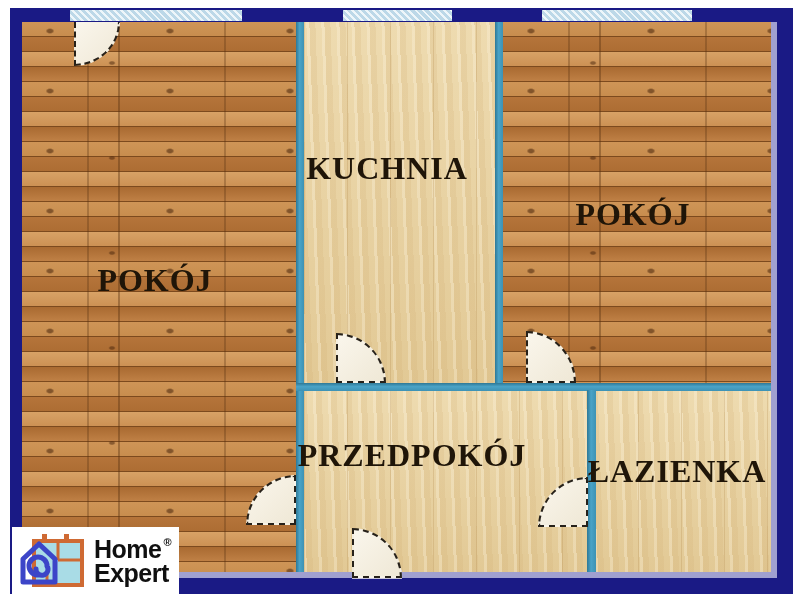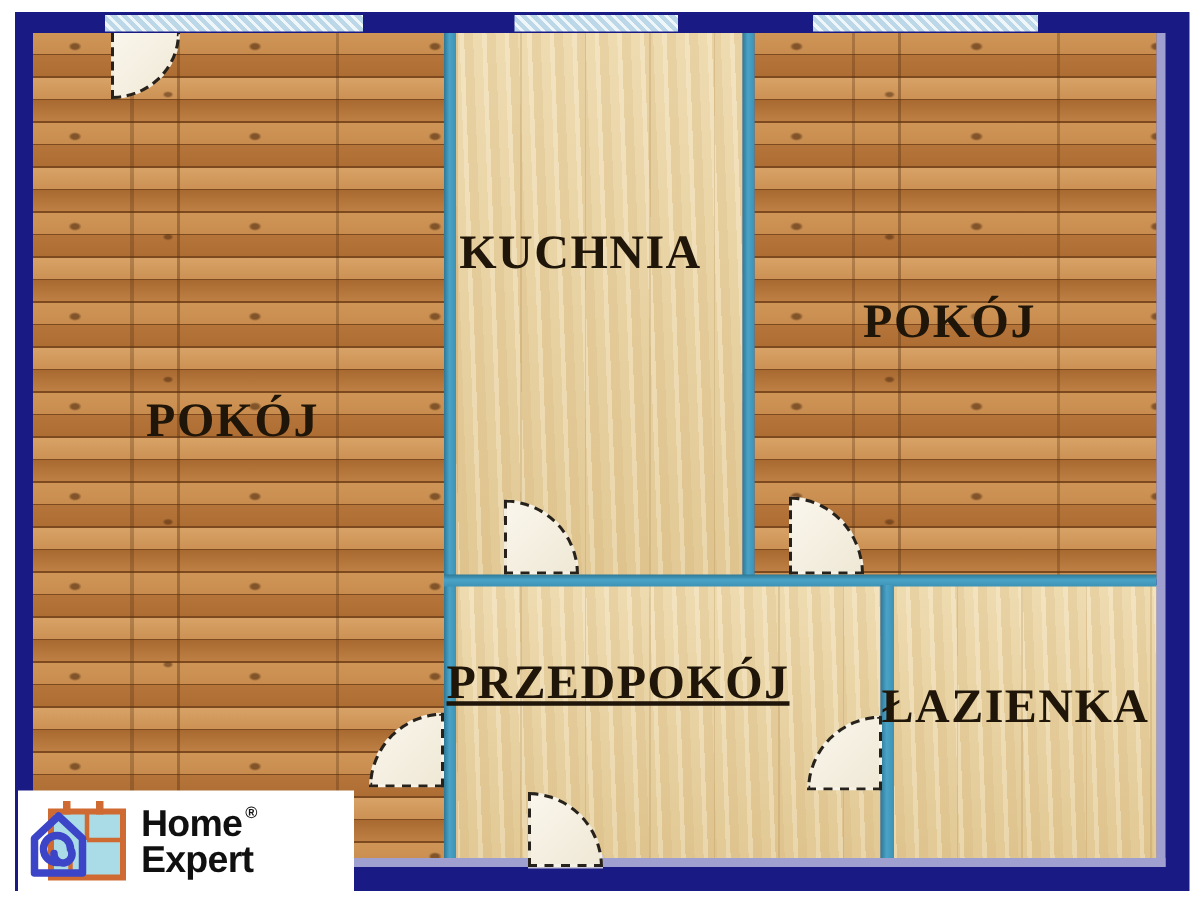--- a/index.html
+++ b/index.html
@@ -70,25 +70,25 @@
   .d6{left:352px;top:528px;width:50px;height:50px;border-radius:0 100% 0 0;}
   .sill{left:352px;top:570px;width:50px;height:9px;background:#c6c2d8;z-index:4;}
 
   
   .room-label{transform:translate(-50%,-50%);z-index:6;white-space:nowrap;
     font-family:"Liberation Serif",serif;font-weight:700;font-size:32px;
     letter-spacing:1px;color:var(--label-ink,#1f1508);}
   .lbl-kuchnia{left:387px;top:168px;}
   .lbl-pokoj-right{left:633px;top:214px;}
   .lbl-pokoj-left{left:155px;top:280px;}
-  .lbl-przedpokoj{left:412px;top:455px;text-decoration:underline;}
+  .lbl-przedpokoj{left:412px;top:455px;}
   .lbl-lazienka{left:677px;top:471px;}
 
   
-  .logo-box{left:12px;top:527px;width:224px;height:68px;background:#fff;z-index:10;
+  .logo-box{left:12px;top:527px;width:167px;height:68px;background:#fff;z-index:10;
     display:flex;align-items:center;gap:8px;padding-left:8px;box-sizing:border-box;}
   .logo-icon{width:66px;height:56px;flex:0 0 auto;}
   .logo-text{font-weight:700;font-size:25px;line-height:24px;color:#101010;
     letter-spacing:-0.5px;}
   .reg{font-size:11px;vertical-align:top;line-height:10px;margin-left:2px;}
 </style>
 </head>
 <body>
 
 <div class="stage">

